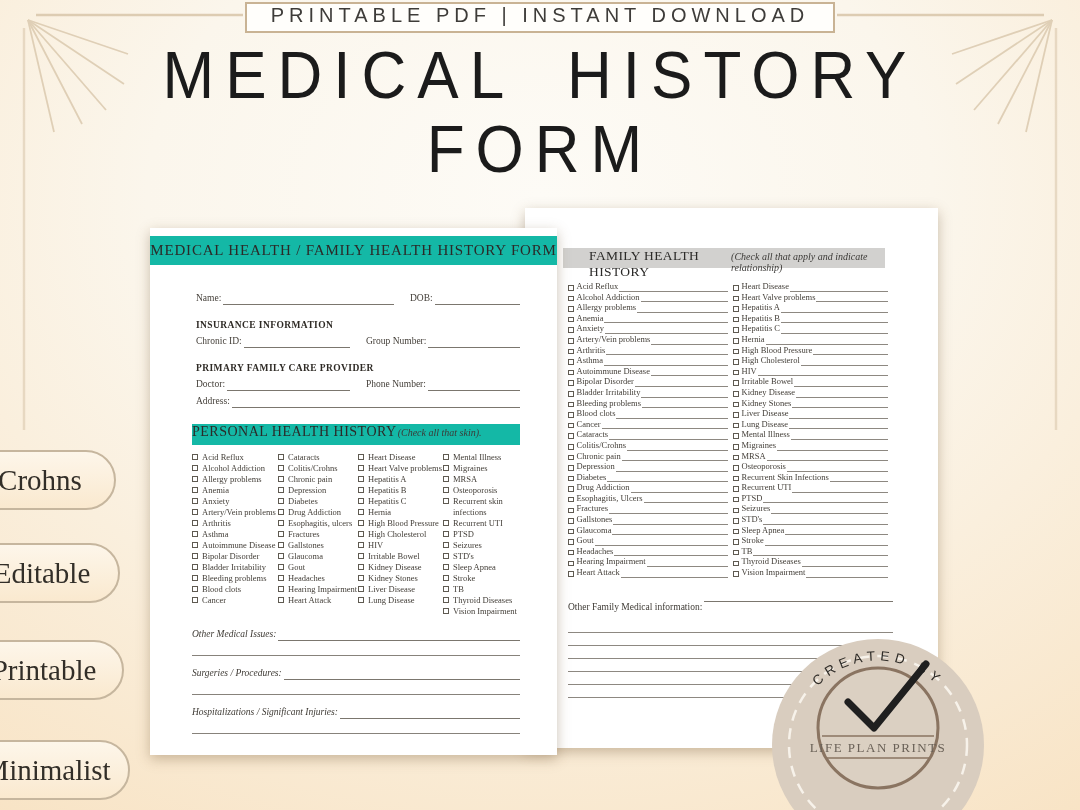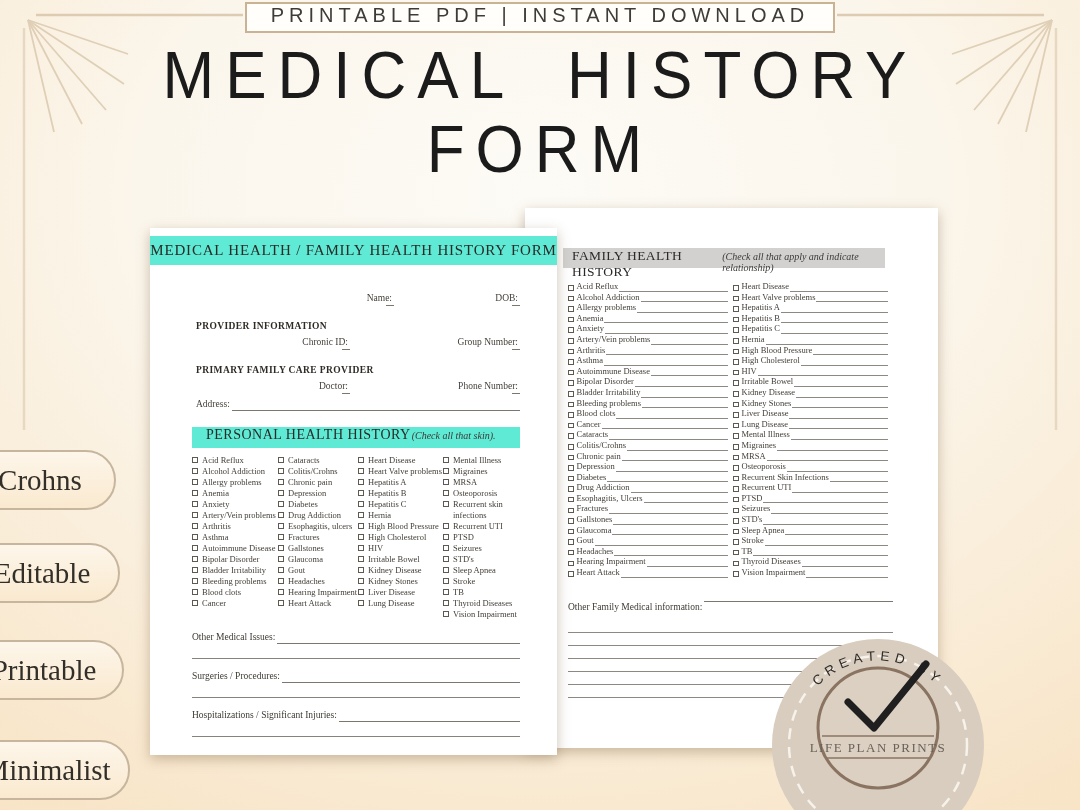--- a/index.html
+++ b/index.html
@@ -50,58 +50,58 @@
   .pill-2 { top:543px; width:156px; }
   .pill-3 { top:640px; width:160px; }
   .pill-4 { top:740px; width:166px; }
 
   
   .page { position:absolute; background:#ffffff;
           box-shadow:0 4px 12px rgba(110,80,45,.35); color:#3e3a34; }
   .page1 { left:150px; top:228px; width:407px; height:527px; z-index:3; }
   .page2 { left:525px; top:208px; width:413px; height:540px; z-index:2; }
 
-  .graybar { background:#5eead4; color:#2b2a28; display:flex; align-items:baseline; }
+  .graybar { background:#14b8a6; color:#2b2a28; display:flex; align-items:baseline; }
   .p1-header {
     margin-top:8px; height:29px; width:100%;
     justify-content:center; align-items:center;
     font-size:15px; letter-spacing:0.8px;
   }
   .p1-body { padding:0 37px 0 46px; }
   .p1-body2 { padding:0 37px 0 42px; }
 
   .row { display:flex; align-items:flex-end; font-size:9.5px; line-height:13px; color:#45403a; }
   .row .gap { width:16px; }
   .lab { white-space:nowrap; margin-right:2px; }
   .uline { flex:1; min-width:8px; border-bottom:1px solid #7b766e; }
   .row-name { margin-top:27px; }
-  .seg { display:flex; align-items:flex-end;flex-direction:column; }
+  .seg { display:flex; align-items:flex-end; }
   .seg-wide { flex:1.8; } .seg-narrow { flex:1; }
 
   .sec-heading { margin-top:15px; font-size:9.5px; font-weight:bold;
                  letter-spacing:.4px; color:#2e2a25; line-height:11px; }
   .row-m { margin-top:4px; }
 
-  .pbar { margin:16px 37px 0 42px; height:21px; padding-left:14px;
+  .pbar { margin:16px 37px 0 42px; height:21px; padding-left:0;
           font-size:14px; letter-spacing:.5px; }
   .pbar .note, .p2bar .note { font-size:10px; font-style:italic; letter-spacing:0;
           color:#3c3a37; margin-left:1px; }
 
   .checklist { margin-top:7px; display:grid; grid-template-columns:86px 80px 85px 77px; }
   .chk { position:relative; padding-left:10px; font-size:8.5px; line-height:11px; color:#45403a; }
   .box { position:absolute; left:0; top:2px; width:5.5px; height:5.5px;
          border:1px solid #5f5a51; background:#fff; }
   .chk .chk-label { letter-spacing:0; }
 
   .fgroup { margin-top:11px; }
-  .frow { display:flex; align-items:flex-end; font-size:9.5px; line-height:13px; }
+  .frow { display:flex; align-items:flex-end; font-size:9.5px; line-height:13px;font-style:italic; }
   .fblank { margin-top:14px; border-bottom:1px solid #87827b; }
 
   
-  .p2bar { margin:40px 53px 6px 38px; height:20px; padding-left:9px;
+  .p2bar { margin:40px 53px 6px 38px; height:20px; padding-left:26px;
            background:#d2d1cf; font-size:13.5px; letter-spacing:.4px; }
   .p2-body { padding:0 45px 0 43px; }
   .checklist2 { margin-top:13px; display:grid; grid-template-columns:165px 160px; }
   .chk2 { display:flex; align-items:flex-end; font-size:8.5px; line-height:10.6px;
           color:#45403a; padding-right:5px; }
   .chk2 .box { position:static; flex:0 0 auto; margin-right:3px; margin-bottom:1px; }
   .chk2 .chk-label { white-space:nowrap; margin-right:1px; }
   .chk2 .uline { border-bottom:1px solid #8d8881; }
   .p2-footer-row { margin-top:23px; display:flex; align-items:flex-start;
                    font-size:9.5px; line-height:13px; }
@@ -537,21 +537,21 @@
           <span class="lab">Name:</span>
           <span class="uline"></span>
         </div>
         <div class="gap"></div>
         <div class="seg seg-narrow">
           <span class="lab">DOB:</span>
           <span class="uline"></span>
         </div>
       </div>
 
-      <div class="sec-heading">PROVIDER INFORMATION</div>
+      <div class="sec-heading">INSURANCE INFORMATION</div>
       <div class="row row-m">
         <div class="seg seg-narrow">
           <span class="lab">Chronic ID:</span>
           <span class="uline"></span>
         </div>
         <div class="gap"></div>
         <div class="seg seg-narrow">
           <span class="lab">Group Number:</span>
           <span class="uline"></span>
         </div>

